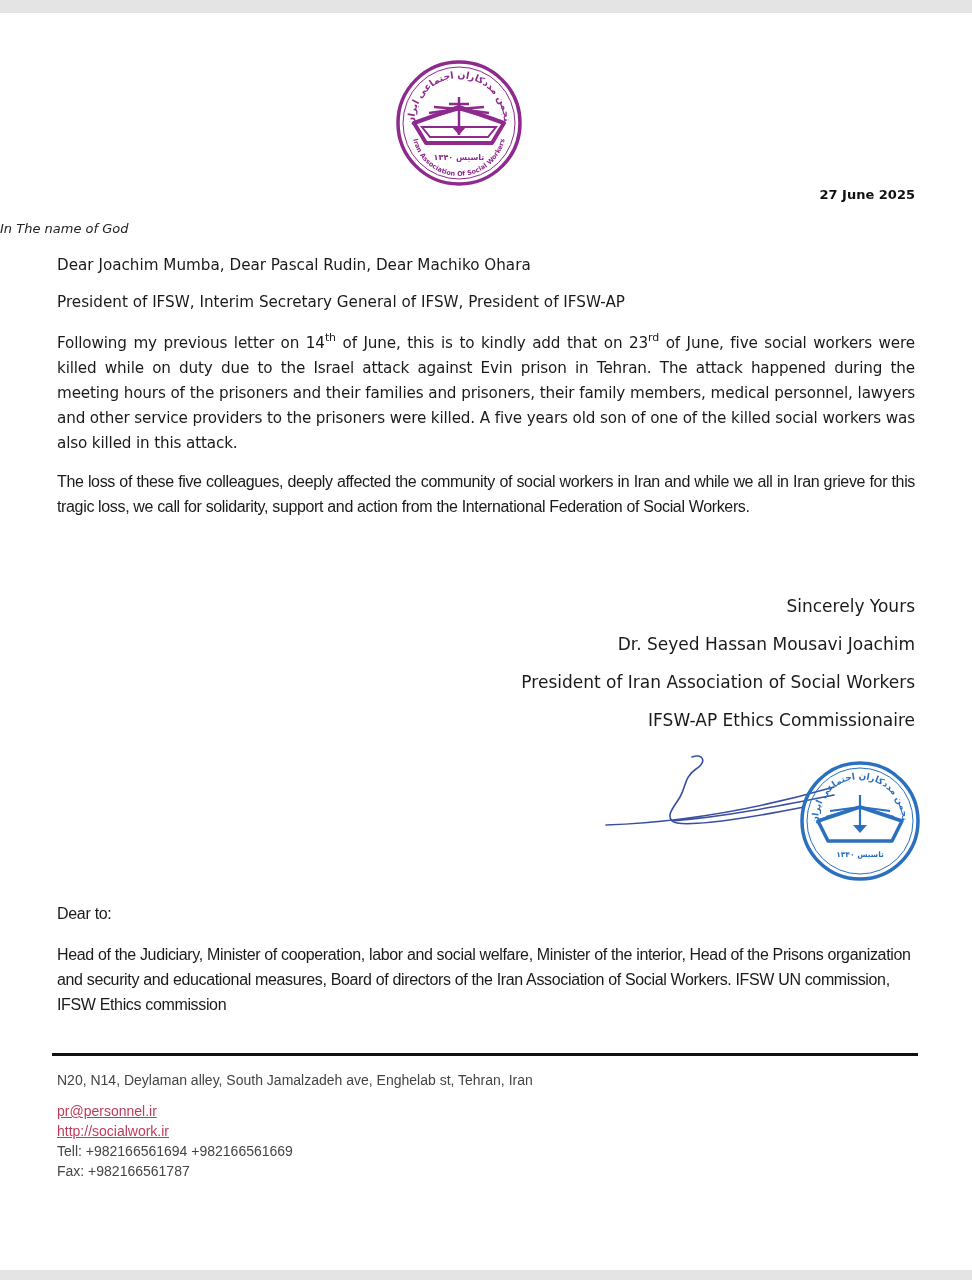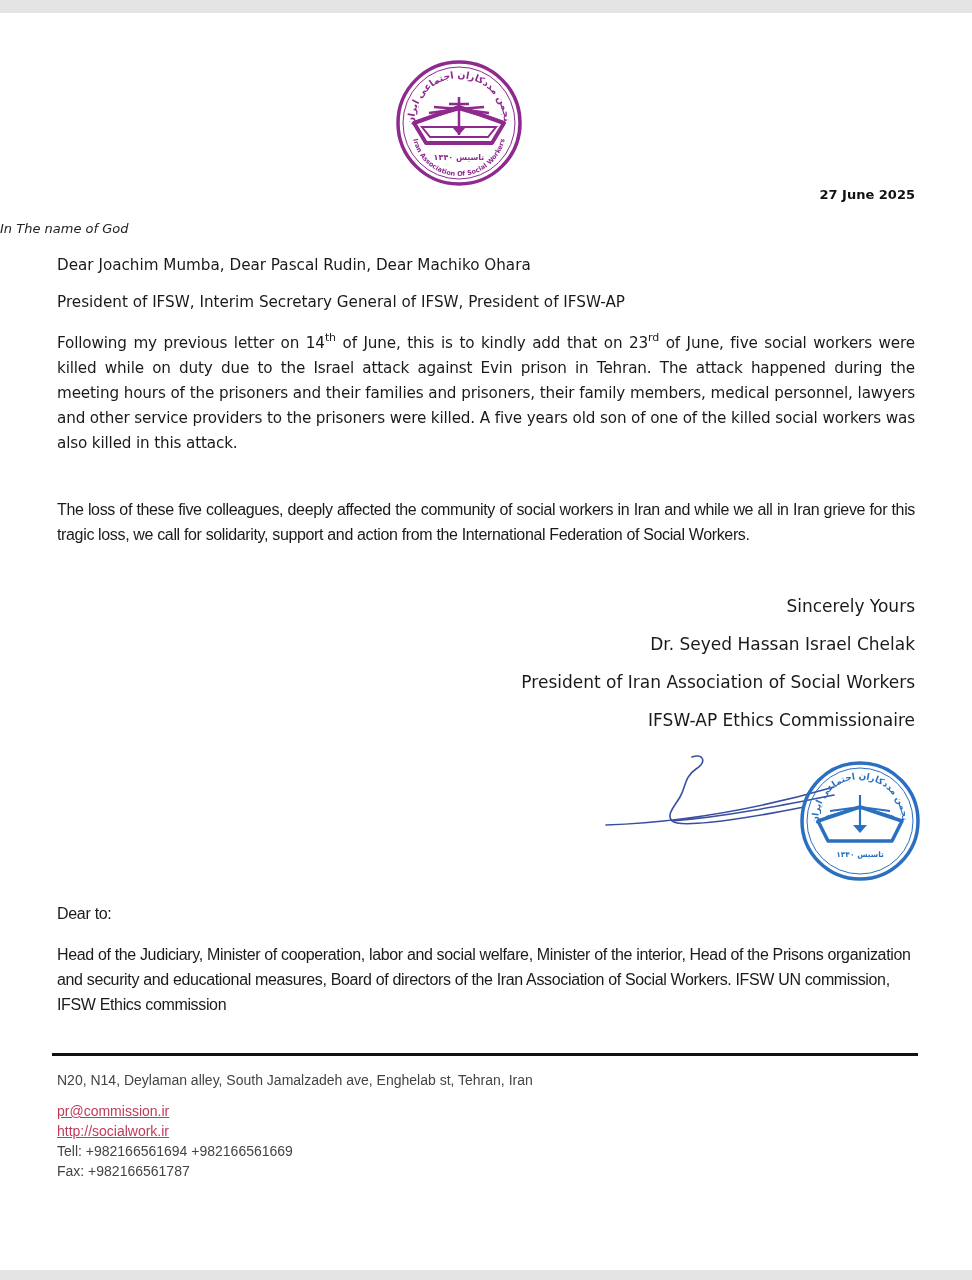--- a/index.html
+++ b/index.html
@@ -7,21 +7,21 @@
          font-family:"Liberation Sans", sans-serif; color:#1a1a1a; }
   .topbar { position:absolute; left:0; top:0; width:972px; height:13px; background:#e4e4e4; }
   .bottombar { position:absolute; left:0; top:1270px; width:972px; height:10px; background:#e4e4e4; }
   .logo { position:absolute; left:394px; top:57px; width:130px; height:132px; }
   .date { position:absolute; right:57px; top:187px; font-family:"DejaVu Sans", sans-serif; font-weight:bold; font-size:13px; color:#111; }
   .godline { position:absolute; left:0; width:902px; top:221px; font-family:"DejaVu Sans", sans-serif; font-style:italic; font-size:13px; color:#222; }
   .body-text { position:absolute; left:57px; width:858px; font-family:"DejaVu Sans", sans-serif; font-size:15.2px; color:#1a1a1a; }
   .salutation { top:256px; }
   .recipients { top:293px; }
   .para1 { top:331px; line-height:25px; text-align:justify; letter-spacing:-0.15px; }
-  .para2 { top:469px; line-height:25px; text-align:justify; font-family:"Liberation Sans", sans-serif; font-size:16px; letter-spacing:-0.35px;margin-top:28px; }
+  .para2 { top:469px; line-height:25px; text-align:justify; font-family:"Liberation Sans", sans-serif; font-size:16px; letter-spacing:-0.35px; }
   sup { font-size:11px; vertical-align:7px; line-height:0; }
   .sig { position:absolute; right:57px; text-align:right; font-family:"DejaVu Sans", sans-serif; font-size:17px; color:#1a1a1a; }
   .sig1 { top:596px; } .sig2 { top:634px; } .sig3 { top:672px; } .sig4 { top:710px; }
   .signature { position:absolute; left:604px; top:745px; width:320px; height:145px; }
   .copyto { position:absolute; left:57px; top:905px; font-family:"Liberation Sans", sans-serif; font-size:16px; letter-spacing:-0.3px; }
   .copylist { position:absolute; left:57px; top:942px; width:860px; line-height:25px; font-family:"Liberation Sans", sans-serif; font-size:16px; letter-spacing:-0.35px; }
   .rule { position:absolute; left:52px; top:1053px; width:866px; height:3px; background:#111; }
   .footer { position:absolute; left:57px; font-family:"Liberation Sans", sans-serif; font-size:14px; color:#444; }
   .addr { top:1072px; }
   .f-email { top:1103px; color:#c03a5a; text-decoration:underline; }
@@ -67,21 +67,21 @@
 <div class="godline">In The name of God</div>
 
 <div class="body-text salutation">Dear Joachim Mumba, Dear Pascal Rudin, Dear Machiko Ohara</div>
 <div class="body-text recipients">President of IFSW, Interim Secretary General of IFSW, President of IFSW-AP</div>
 
 <div class="body-text para1"><span>Following my previous letter on 14</span><sup>th</sup><span> of June, this is to kindly add that on 23</span><sup>rd</sup><span> of June, five social workers were killed while on duty due to the Israel attack against Evin prison in Tehran. The attack happened during the meeting hours of the prisoners and their families and prisoners, their family members, medical personnel, lawyers and other service providers to the prisoners were killed. A five years old son of one of the killed social workers was also killed in this attack.</span></div>
 
 <div class="body-text para2">The loss of these five colleagues, deeply affected the community of social workers in Iran and while we all in Iran grieve for this tragic loss, we call for solidarity, support and action from the International Federation of Social Workers.</div>
 
 <div class="sig sig1">Sincerely Yours</div>
-<div class="sig sig2">Dr. Seyed Hassan Israel Chelak</div>
+<div class="sig sig2">Dr. Seyed Hassan Mousavi Joachim</div>
 <div class="sig sig3">President of Iran Association of Social Workers</div>
 <div class="sig sig4">IFSW-AP Ethics Commissionaire</div>
 
 <svg class="signature" viewBox="0 0 320 145">
   <path d="M 88 12 C 98 8, 104 16, 92 24 C 80 32, 82 42, 76 52 C 70 62, 62 70, 68 76 C 74 82, 120 78, 200 62 M 2 80 C 60 78, 140 68, 230 42 M 68 76 C 120 72, 180 60, 230 50" fill="none" stroke="#3a4fa0" stroke-width="1.6" stroke-linecap="round"></path>
   <g transform="translate(256,76)">
     <circle r="58" fill="none" stroke="#2a6fc0" stroke-width="3.5"></circle>
     <circle r="53" fill="none" stroke="#2a6fc0" stroke-width="1"></circle>
     <path id="stTop" d="M -42 0 A 42 42 0 0 1 42 0" fill="none"></path>
     <text font-size="9" fill="#2a6fc0" font-family="DejaVu Sans, sans-serif" font-weight="bold"><textPath href="#stTop" startOffset="50%" text-anchor="middle">انجمن مددکاران اجتماعی ایران</textPath></text>
@@ -97,18 +97,18 @@
     <text x="0" y="36" font-size="7.5" fill="#2a6fc0" text-anchor="middle" font-family="DejaVu Sans, sans-serif" font-weight="bold">تاسیس ۱۳۴۰</text>
   </g>
 </svg>
 
 <div class="copyto">Dear to:</div>
 <div class="copylist">Head of the Judiciary, Minister of cooperation, labor and social welfare, Minister of the interior, Head of the Prisons organization and security and educational measures, Board of directors of the Iran Association of Social Workers. IFSW UN commission, IFSW Ethics commission</div>
 
 <div class="rule"></div>
 
 <div class="footer addr">N20, N14, Deylaman alley, South Jamalzadeh ave, Enghelab st, Tehran, Iran</div>
-<div class="footer f-email">pr@commission.ir</div>
+<div class="footer f-email">pr@personnel.ir</div>
 <div class="footer f-web">http://socialwork.ir</div>
 <div class="footer f-tel">Tell: +982166561694 +982166561669</div>
 <div class="footer f-fax">Fax: +982166561787</div>
 
 <div class="bottombar"></div>
 
 </body></html>

